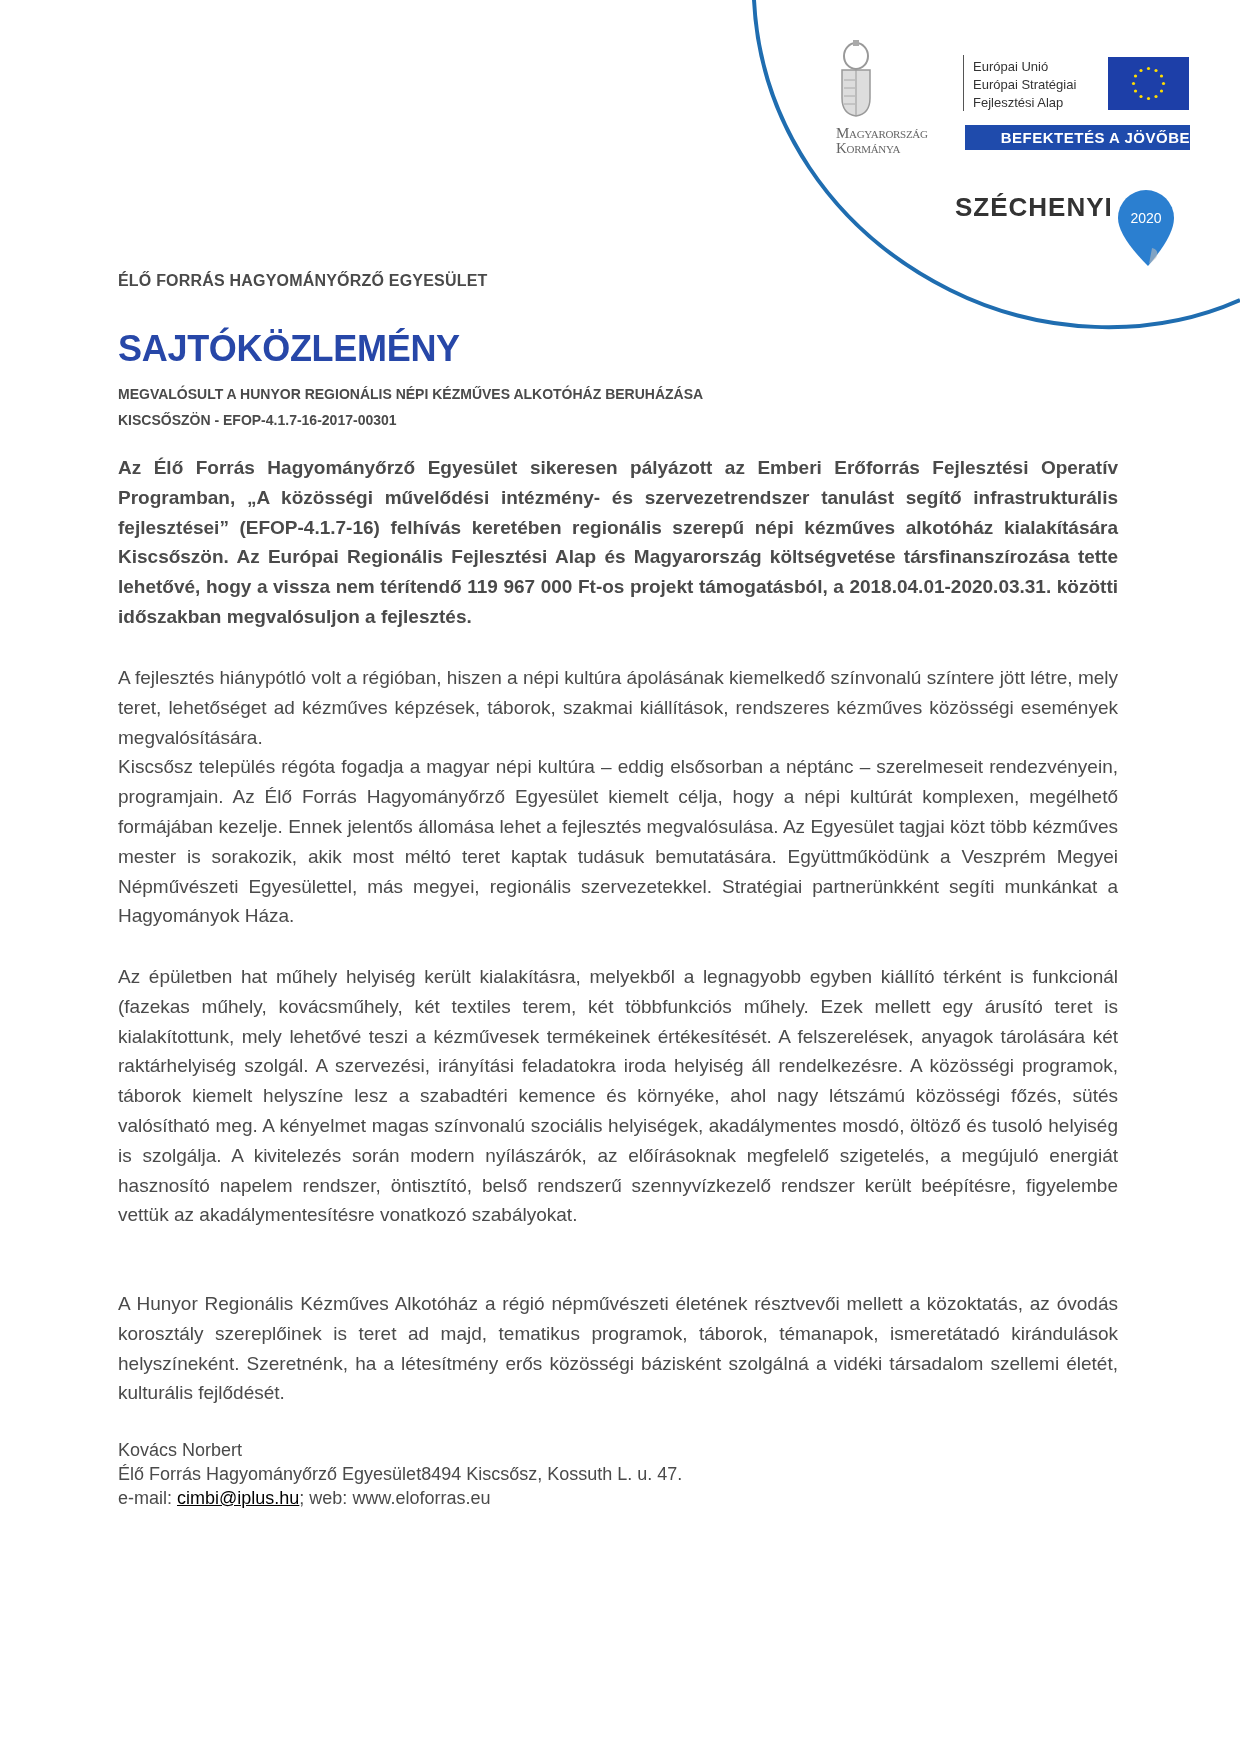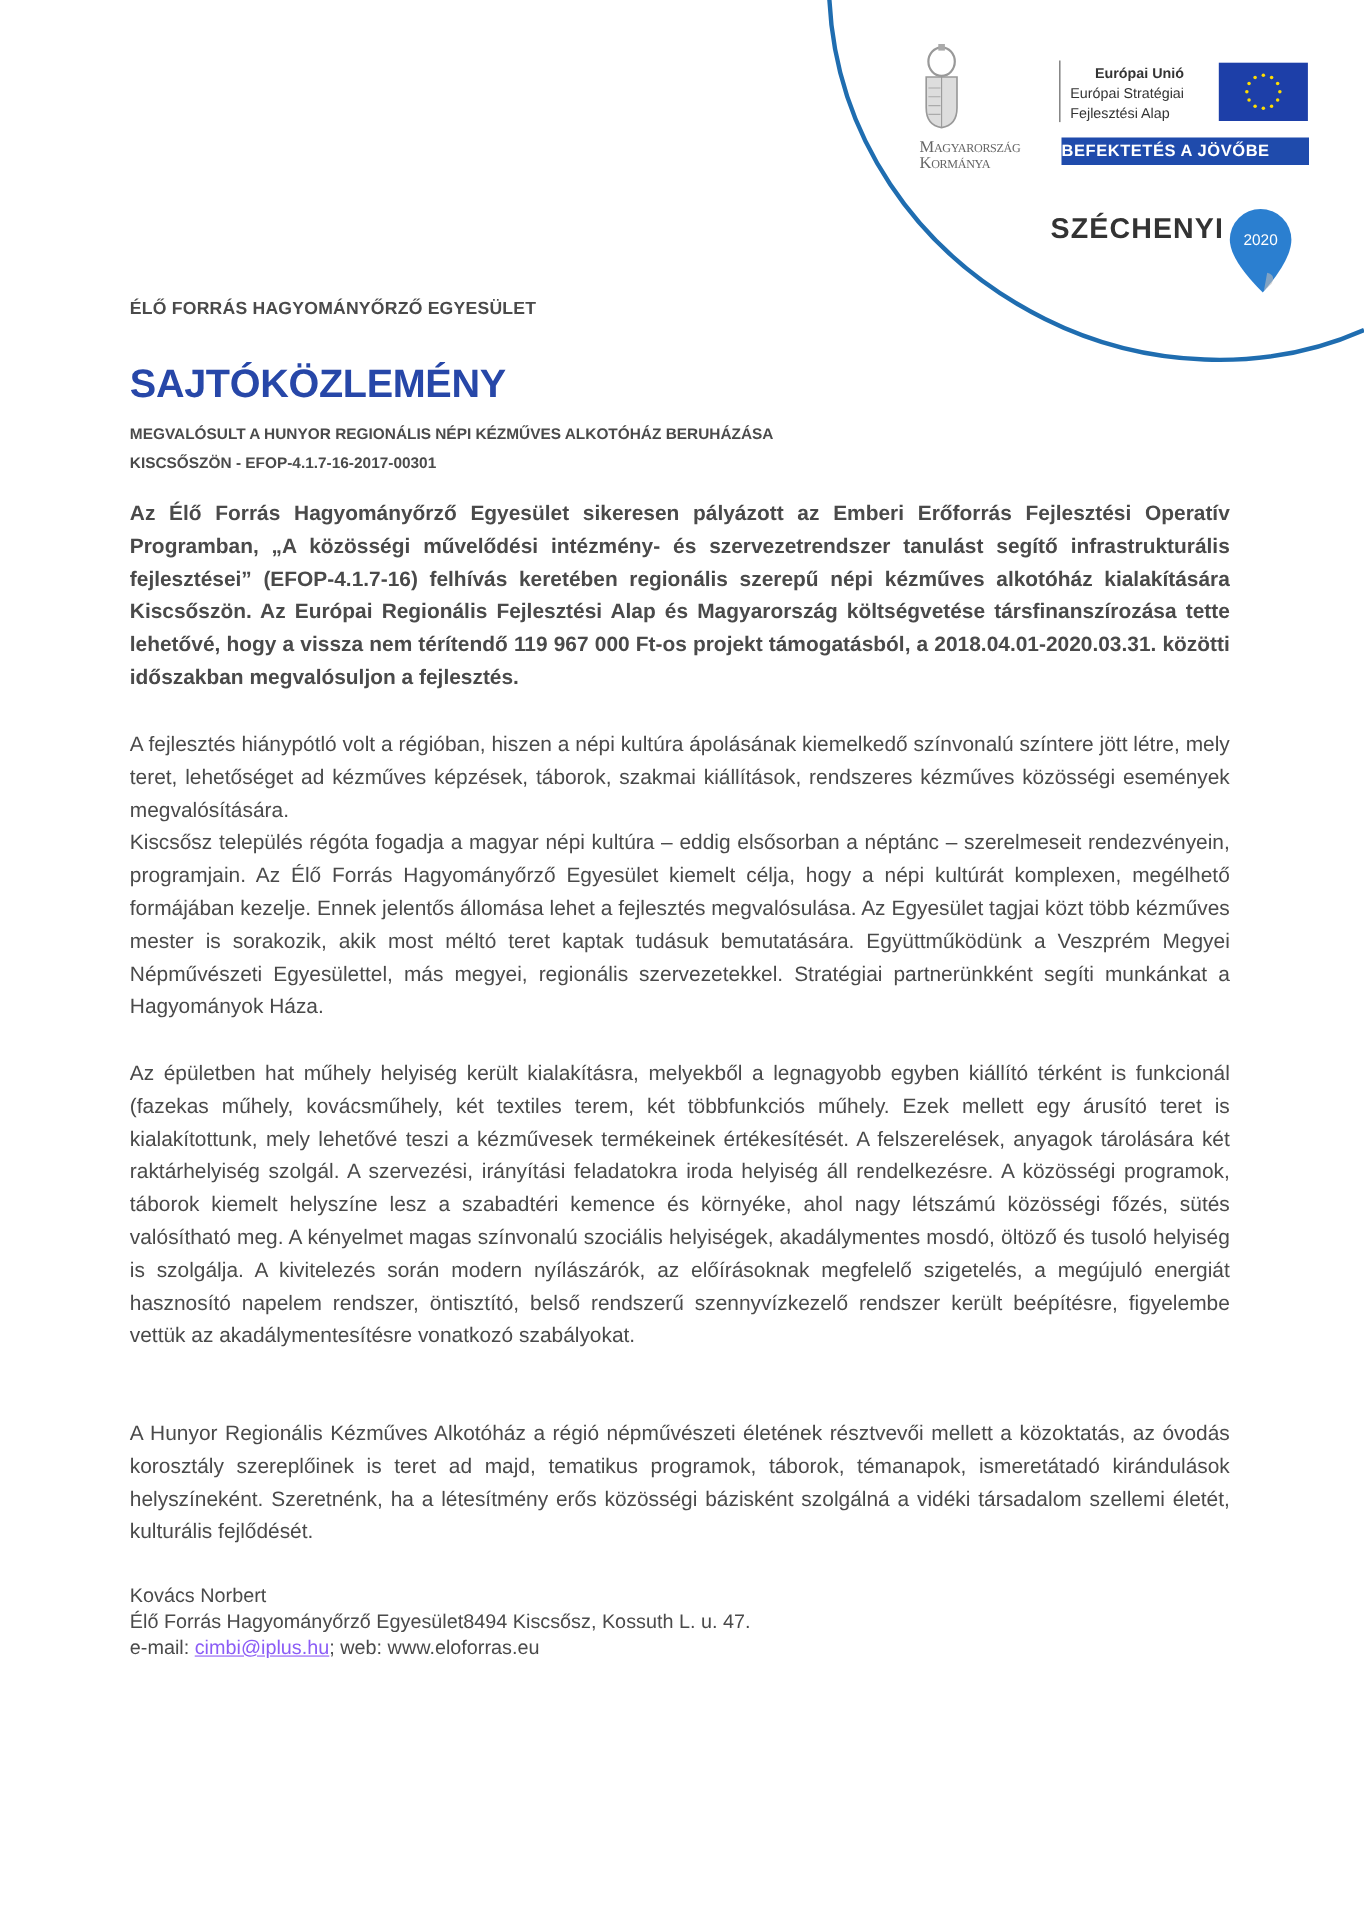--- a/index.html
+++ b/index.html
@@ -5,40 +5,40 @@
   html, body { margin: 0; padding: 0; background: #ffffff; }
   body { width: 1240px; height: 1754px; position: relative; overflow: hidden; font-family: "Liberation Sans", sans-serif; color: #4a4a4a; }
   .arc { position: absolute; left: 0; top: 0; width: 1240px; height: 360px; pointer-events: none; }
   .logos { position: absolute; left: 0; top: 0; width: 1240px; height: 300px; }
   .gov-logo { position: absolute; left: 836px; top: 40px; width: 120px; text-align: left; }
   .crest { width: 40px; height: 78px; margin: 0 auto; }
   .gov-text { font-family: "Liberation Serif", serif; font-variant: small-caps; font-size: 15px; color: #666; line-height: 15px; letter-spacing: -0.3px; margin-top: 4px; }
   .eu-block { position: absolute; left: 963px; top: 55px; }
   .eu-divider { position: absolute; left: 0; top: 0; width: 1px; height: 56px; background: #555; }
   .eu-text { position: absolute; left: 10px; top: 3px; font-size: 13px; line-height: 18px; color: #333; white-space: nowrap; }
-  .eu-text .strong { font-weight: bold; text-align: right; }
+  .eu-text .strong { font-weight: normal; }
   .eu-flag { position: absolute; left: 145px; top: 2px; width: 81px; height: 53px; background: #1d3fa8; }
   .eu-flag svg { width: 81px; height: 53px; display: block; }
-  .invest-band { position: absolute; left: 965px; top: 125px; width: 225px; height: 25px; background: #1f4bac; color: #fff; font-weight: bold; font-size: 15px; line-height: 25px; text-align: left; letter-spacing: 0.5px; }
+  .invest-band { position: absolute; left: 965px; top: 125px; width: 225px; height: 25px; background: #1f4bac; color: #fff; font-weight: bold; font-size: 15px; line-height: 25px; text-align: right; letter-spacing: 0.5px; }
   .szechenyi { position: absolute; left: 955px; top: 192px; font-weight: bold; font-size: 26px; letter-spacing: 1px; color: #333; }
   .pin { position: absolute; left: 1116px; top: 188px; width: 60px; height: 80px; }
   .pin svg { width: 60px; height: 80px; display: block; }
 
   .content { position: absolute; left: 118px; top: 0; width: 1000px; }
   .org { position: absolute; top: 272px; font-size: 16px; font-weight: bold; color: #4a4a4a; letter-spacing: 0.2px; }
   .title { position: absolute; top: 328px; font-size: 36px; font-weight: bold; color: #2747a8; letter-spacing: -0.3px; }
   .subtitle { position: absolute; top: 381px; font-size: 14px; font-weight: bold; color: #4a4a4a; line-height: 26px; width: 900px; }
   .para { position: absolute; width: 1000px; font-size: 19px; line-height: 29.8px; text-align: justify; color: #4a4a4a; }
   .para.bold { font-weight: bold; }
   .p1 { top: 453px; }
   .p2 { top: 663px; }
   .p3 { top: 962px; }
   .p4 { top: 1289px; }
   .sig { position: absolute; top: 1438px; font-size: 18px; line-height: 24px; color: #4a4a4a; }
-  .sig a { color: #8b5cf6; text-decoration: underline; }
+  .sig a { color: #000000; text-decoration: underline; }
 </style>
 </head>
 <body>
 
 <svg class="arc" viewBox="0 0 1240 360">
   <path d="M 754 0 C 760 120, 830 230, 950 290 C 1040 335, 1150 340, 1240 300" fill="none" stroke="#1f6db0" stroke-width="4"></path>
 </svg>
 
 <div class="logos">
   <div class="gov-logo">

